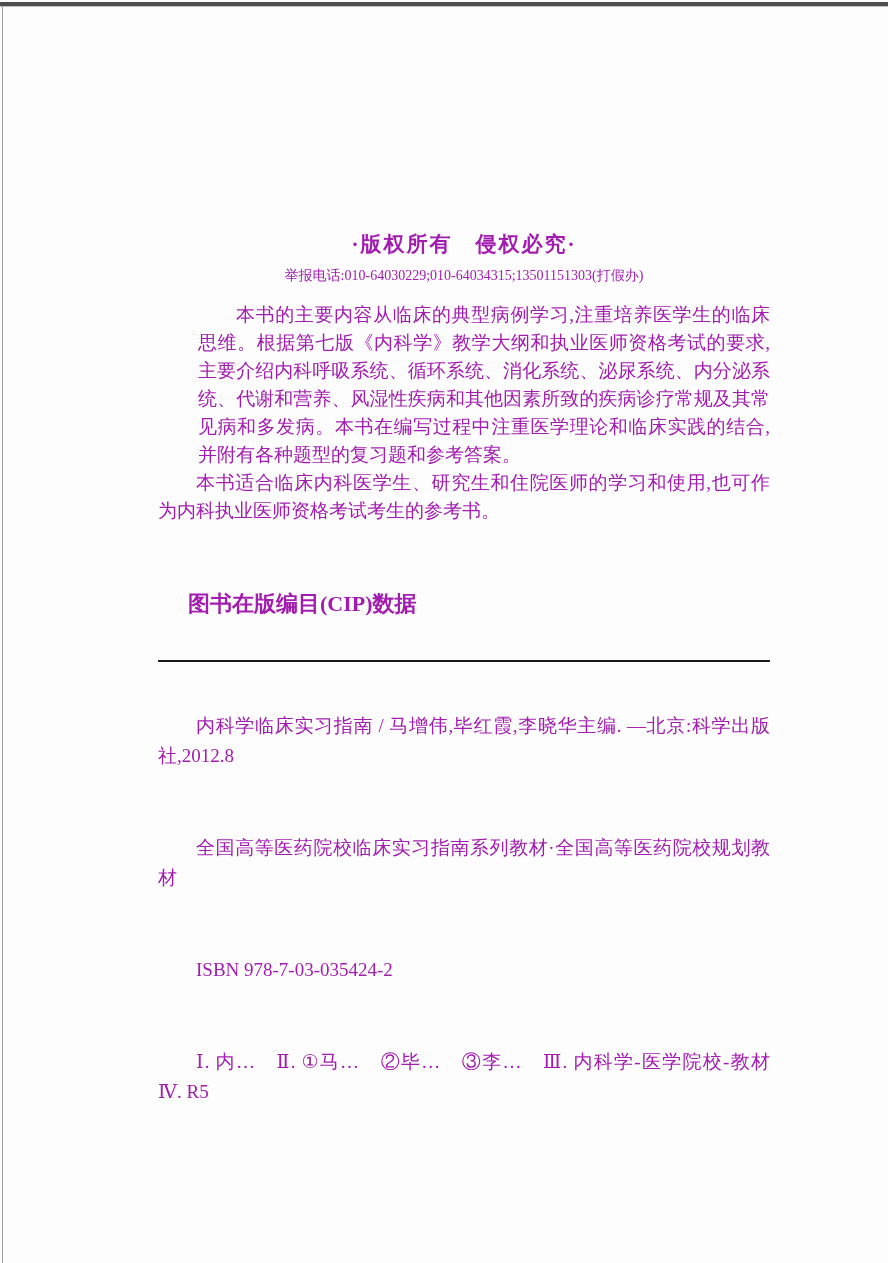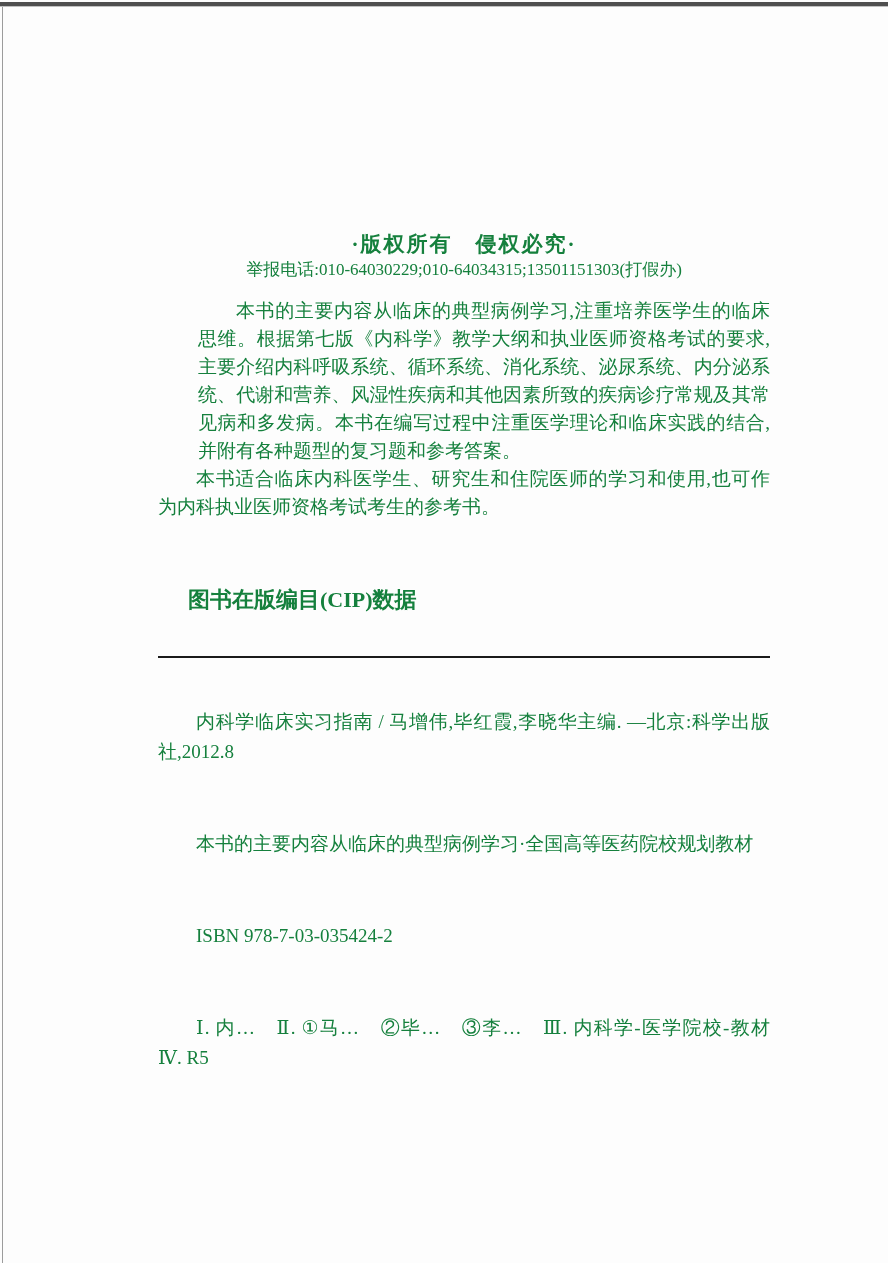--- a/index.html
+++ b/index.html
@@ -3,21 +3,21 @@
 <meta charset="utf-8">
 <style>
   html, body { margin: 0; padding: 0; background: #ffffff; }
   .page {
     position: relative;
     width: 888px;
     height: 1263px;
     background: #fdfdfd;
     overflow: hidden;
     font-family: "Liberation Serif", "DejaVu Serif", serif;
-    color: #15803d;
+    color: #a21caf;
   }
   .scan-top-edge {
     position: absolute; top: 2px; left: 0;
     width: 888px; height: 4px;
     background: #4f4f4f;
     border-bottom: 1px solid #c0c0c0;
   }
   .scan-left-edge {
     position: absolute; top: 7px; left: 2px;
     width: 1px; height: 1256px;
@@ -30,22 +30,23 @@
   .content div, .content p, .content span { white-space: pre-wrap; }
 
   .notice {
     margin-top: 230px;
     text-align: center;
     font-weight: bold;
     font-size: 21px;
     letter-spacing: 2px;
   }
   .phone {
+    margin-top: 9px;
     text-align: center;
-    font-size: 17px;
+    font-size: 14px;
   }
   .intro-title {
     margin-top: 32px;
     text-align: center;
     font-weight: bold;
     font-size: 21px;
   }
   .para {
     margin: 0;
     text-indent: 2em;
@@ -87,20 +88,20 @@
     <div class="notice">·版权所有　侵权必究·</div>
     <div class="phone">举报电话:010-64030229;010-64034315;13501151303(打假办)</div>
 
     <p class="para para-first">本书的主要内容从临床的典型病例学习,注重培养医学生的临床思维。根据第七版《内科学》教学大纲和执业医师资格考试的要求,主要介绍内科呼吸系统、循环系统、消化系统、泌尿系统、内分泌系统、代谢和营养、风湿性疾病和其他因素所致的疾病诊疗常规及其常见病和多发病。本书在编写过程中注重医学理论和临床实践的结合,并附有各种题型的复习题和参考答案。</p>
     <p class="para">本书适合临床内科医学生、研究生和住院医师的学习和使用,也可作为内科执业医师资格考试考生的参考书。</p>
 
     <div class="cip">
       <p class="cip-heading">图书在版编目(CIP)数据</p>
       <hr class="cip-rule">
       <p class="cip-entry">内科学临床实习指南 / 马增伟,毕红霞,李晓华主编. —北京:科学出版社,2012.8</p>
-      <p class="cip-entry">本书的主要内容从临床的典型病例学习·全国高等医药院校规划教材</p>
+      <p class="cip-entry">全国高等医药院校临床实习指南系列教材·全国高等医药院校规划教材</p>
       <p class="cip-entry">ISBN 978-7-03-035424-2</p>
       <p class="cip-entry">Ⅰ. 内…　Ⅱ. ①马…　②毕…　③李…　Ⅲ. 内科学-医学院校-教材　Ⅳ. R5</p>
       
     </div>
 
   </div>
 </div>
 
 </body></html>

